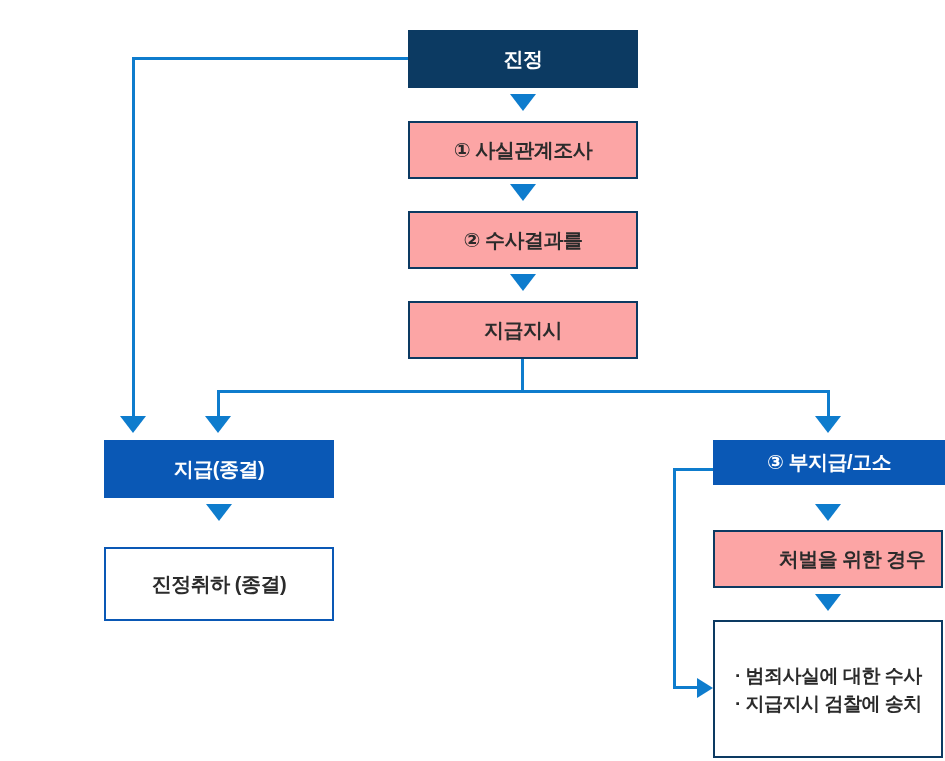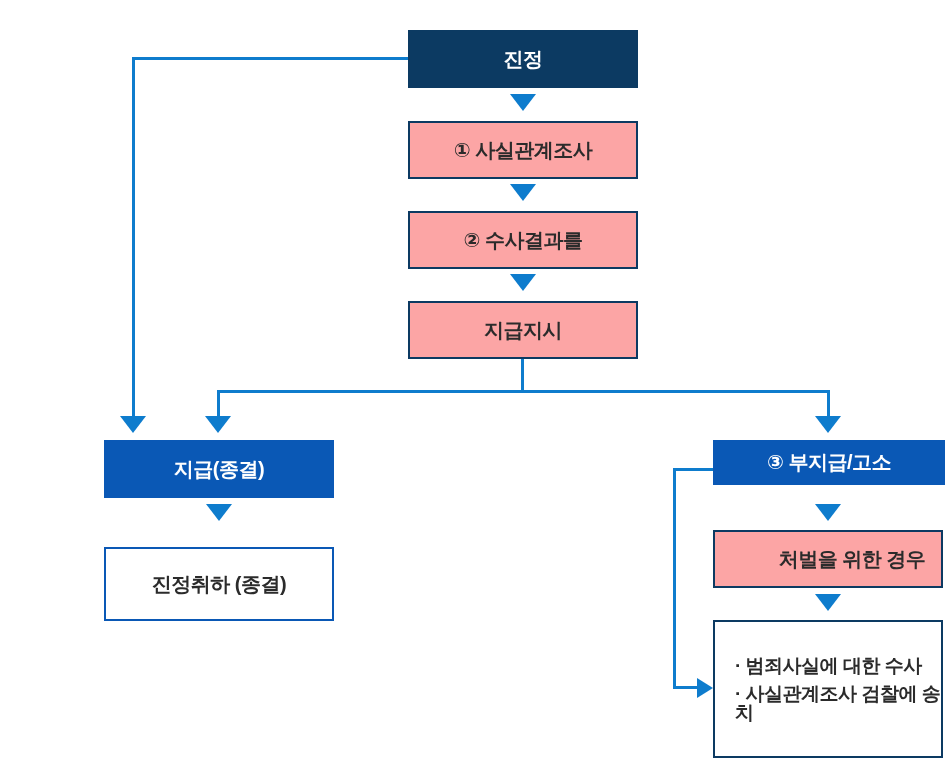--- a/index.html
+++ b/index.html
@@ -102,16 +102,16 @@
   <div class="box outline-navy" style="left:408px; top:301px; width:230px; height:58px;">지급지시</div>
 
   <div class="box outline-blue" style="left:104px; top:530px; width:230px; height:74px;margin-top:17px;">진정취하 (종결)</div>
 
   <div class="box blue" style="left:713px; top:440px; width:232px; height:45px;">③ 부지급/고소</div>
 
   <div class="box outline-navy" style="left:713px; top:530px; width:230px; height:58px;padding-left:48px;">처벌을 위한 경우</div>
 
   <div class="details-box" style="left:713px; top:620px; width:230px; height:138px;">
     <div class="detail-line">· 범죄사실에 대한 수사</div>
-    <div class="detail-line">· 사실관계조사 검찰에 송치</div>
+    <div class="detail-line">· 지급지시 검찰에 송치</div>
   </div>
 
 </div>
 
 </body></html>

